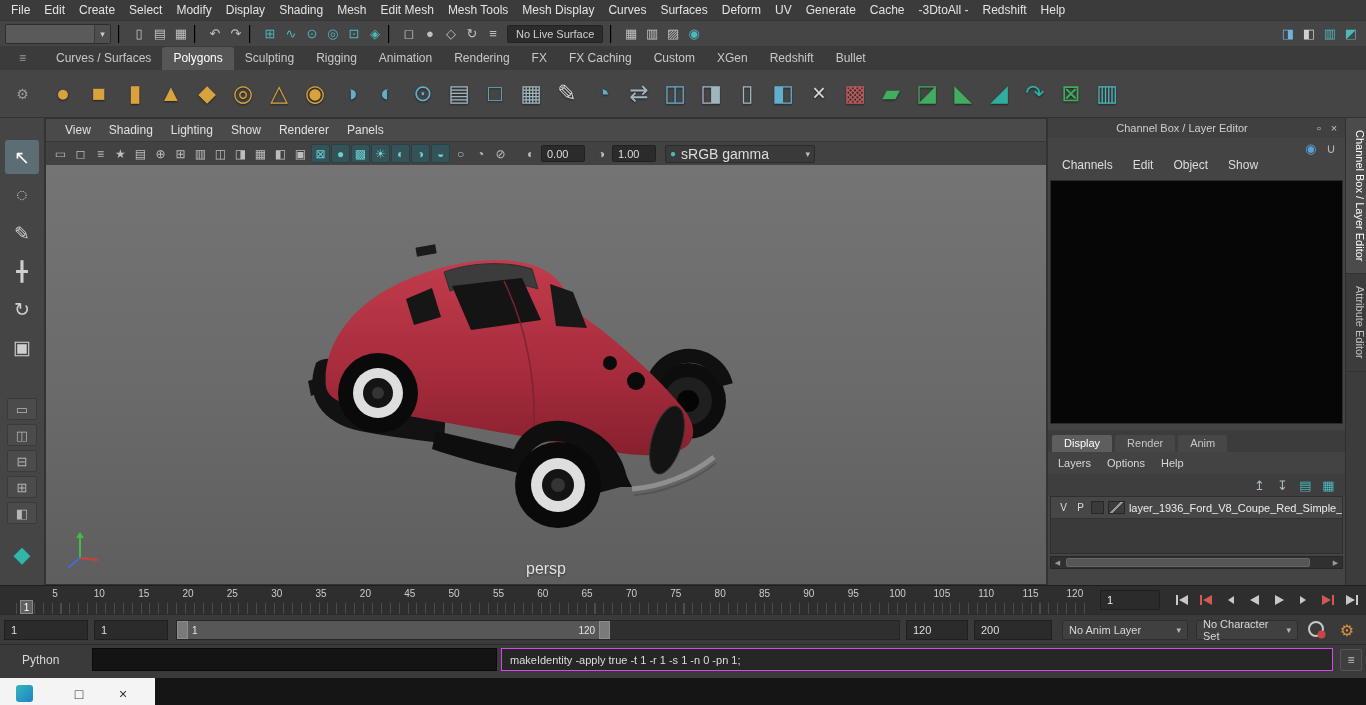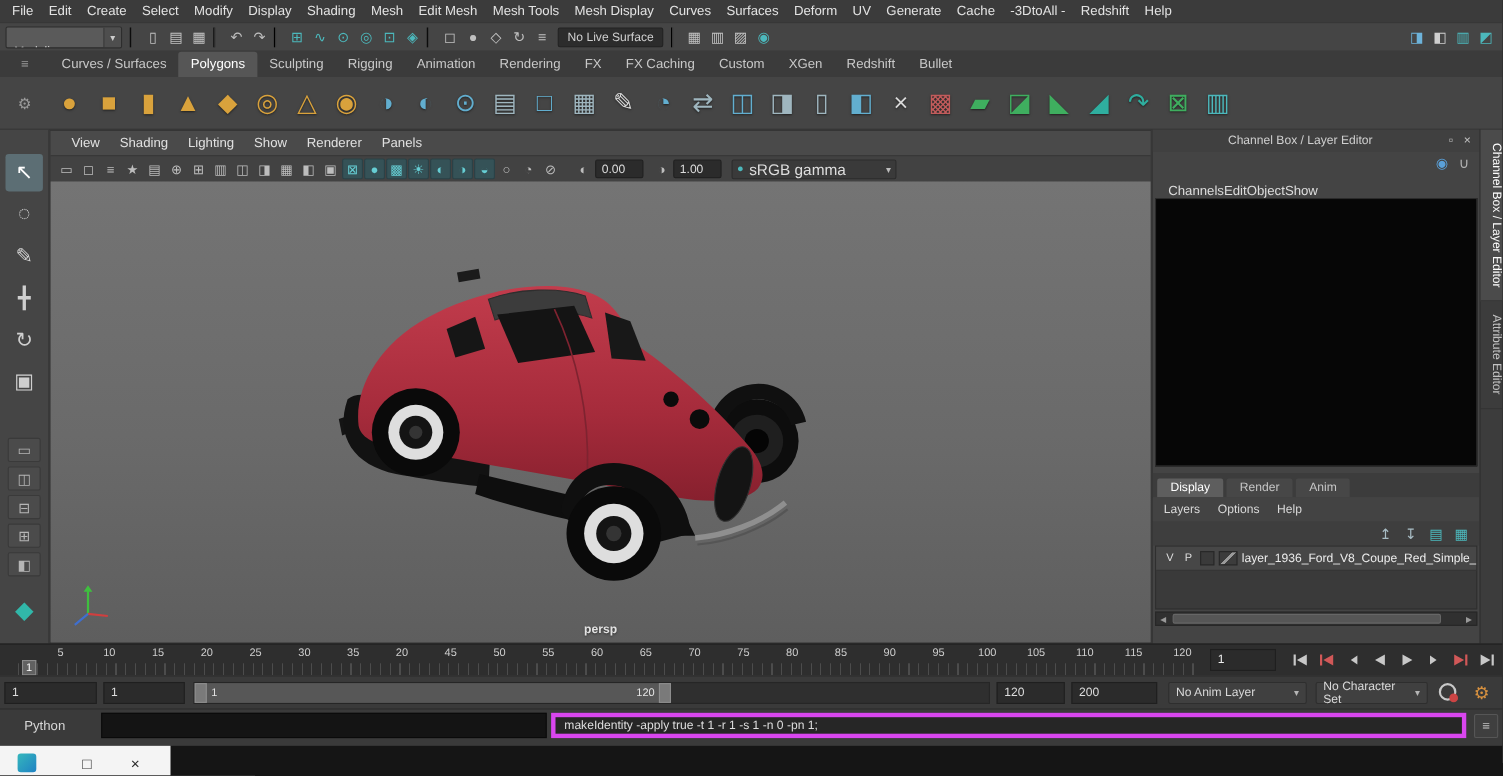--- a/index.html
+++ b/index.html
@@ -52,29 +52,29 @@
   .vicn{width:19px;height:19px;display:flex;align-items:center;justify-content:center;font-size:12px;color:#bdbdbd;border-radius:2px}
   .vicn.active{background:#355257;color:#66ced4;border:1px solid #2a4247}
   .vpfield{width:44px;height:17px;background:#2b2b2b;border:1px solid #212121;border-radius:2px;color:#ddd;font-size:11px;
            display:flex;align-items:center;padding:0 5px}
   .csdd{display:flex;align-items:center;height:18px;background:#3a3a3a;border:1px solid #2c2c2c;border-radius:2px;
         padding:0 4px;margin-left:8px;width:150px}
   .csdd .dot{color:#4cb8bc;font-size:10px;margin-right:5px}
   .csdd .txt{flex:1;font-size:14px;color:#ddd;white-space:nowrap}
   .csdd .arr{font-size:9px;color:#bbb}
   #canvas{position:relative;flex:1;background:linear-gradient(#747474 0%,#6a6a6a 55%,#5e5e5e 100%);overflow:hidden}
-  #persp-label{position:absolute;left:50%;bottom:6px;transform:translateX(-50%);color:#e2e2e2;font-size:11px;font-weight:bold;
+  #persp-label{position:absolute;left:50%;bottom:6px;transform:translateX(-50%);color:#e2e2e2;font-size:16px;font-weight:normal;
                text-shadow:0 1px 2px rgba(0,0,0,.5)}
 
   
   #channelbox{width:298px;background:#444;display:flex;flex-direction:column;border-left:1px solid #333}
   #cb-title{height:20px;display:flex;align-items:center;background:#404040;padding:0 4px}
   #cb-title .t{flex:1;text-align:center;font-size:11px;color:#cfcfcf;white-space:nowrap;overflow:hidden}
   #cb-corner{height:20px;display:flex;justify-content:flex-end;align-items:center;padding-right:6px;gap:4px}
-  #cb-menus{height:22px;display:flex;align-items:flex-end;padding-left:14px;}
+  #cb-menus{height:22px;display:flex;align-items:flex-start;padding-left:14px;gap:20px}
   #cb-menus span{font-size:12px;color:#ddd}
   #cb-black{height:244px;margin:0 2px;background:#060606;border:1px solid #2b2b2b}
   #layer-tabs{height:22px;display:flex;align-items:flex-end;gap:3px;padding:2px 4px 0;background:#3c3c3c;margin-top:6px}
   .ltab{padding:2px 12px 3px;font-size:11px;color:#c6c6c6;background:#474747;border-radius:2px 2px 0 0}
   .ltab.active{background:#5e5e5e;color:#fff}
   #layer-menus{height:22px;display:flex;align-items:center;padding-left:10px;gap:16px;background:#434343}
   #layer-menus span{font-size:11px;color:#d8d8d8}
   #layer-iconrow{height:22px;display:flex;align-items:center;justify-content:flex-end;gap:6px;padding-right:8px;background:#3e3e3e}
   #layer-list{height:58px;background:#3a3a3a;border:1px solid #2f2f2f;margin:0 2px}
   .layer-row{height:22px;display:flex;align-items:center;background:#474747;border-bottom:1px solid #333;padding-left:6px;gap:4px}
@@ -119,21 +119,21 @@
       font-size:11px;display:flex;align-items:center;padding:0 6px;gap:6px}
   .dd .arr{font-size:9px;color:#b5b5b5;margin-left:auto}
   .circbtn{position:absolute;top:4px;width:22px;height:22px;display:flex;align-items:center;justify-content:center}
 
   
   #cmdline{position:relative;height:34px;background:#3a3a3a;border-top:1px solid #2b2b2b}
   #cmd-label{position:absolute;left:0;top:3px;width:90px;height:23px;display:flex;align-items:center;padding-left:22px;
              color:#d6d6d6;font-size:12px}
   #cmd-input{position:absolute;left:92px;top:3px;width:405px;height:23px;background:#141414;border:1px solid #0a0a0a;
              color:#ddd;font-size:11px;padding:0 6px;font-family:"Liberation Sans",sans-serif}
-  #helpline{position:absolute;left:501px;top:3px;width:832px;height:23px;background:#262626;border:4px solid #d946ef;
+  #helpline{position:absolute;left:501px;top:3px;width:832px;height:23px;background:#262626;border:1px solid #d946ef;
             color:#dedede;font-size:11px;display:flex;align-items:center;padding-left:8px;white-space:nowrap;overflow:hidden}
   #script-editor-btn{position:absolute;right:4px;top:4px;width:22px;height:22px;border:1px solid #565656;border-radius:2px;
                      color:#c0c0c0;font-size:12px;display:flex;align-items:center;justify-content:center;background:#3f3f3f}
 
   
   #bottomstrip{position:relative;height:31px;background:#151515}
   #mini-window{position:absolute;left:0;top:0;width:155px;height:31px;background:#f4f4f4}
   #mini-appicon{position:absolute;left:16px;top:7px;width:17px;height:17px;border-radius:3px;
                 background:linear-gradient(135deg,#35b7bc 0%,#1f82c4 100%)}
   .wbtn{position:absolute;top:0;height:31px;width:30px;display:flex;align-items:center;justify-content:center;color:#2e2e2e;font-size:14px}

